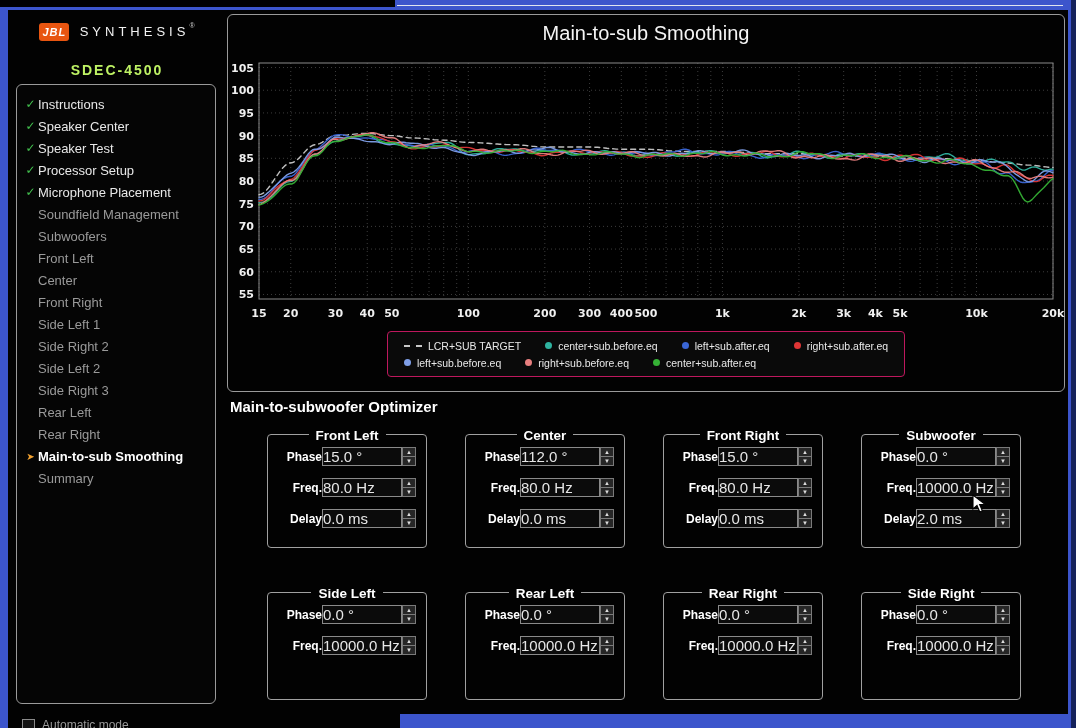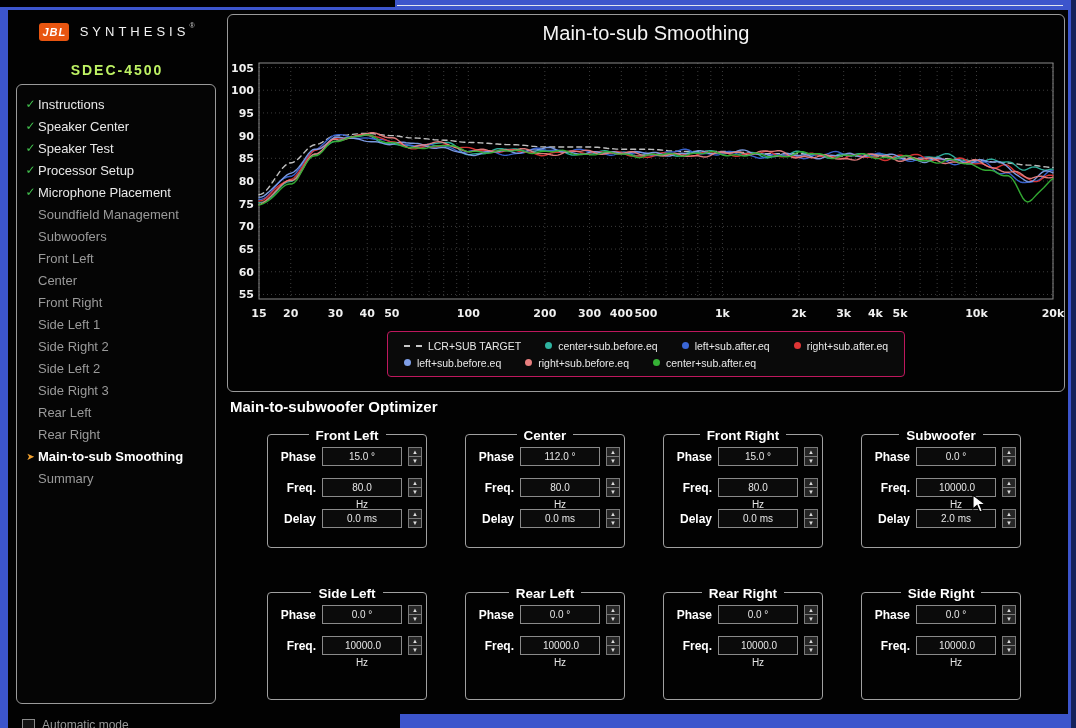--- a/index.html
+++ b/index.html
@@ -43,26 +43,26 @@
   .ltext{font-size:10.5px;color:#e8e8e8;white-space:nowrap;}
   
   #optimizer-title{position:absolute;left:4px;top:388px;margin:0;color:#fff;font-size:15px;font-weight:bold;}
   #groups{position:absolute;left:41px;top:424px;display:grid;grid-template-columns:repeat(4,198px);
           row-gap:44px;}
   .group{position:relative;width:160px;height:114px;border:1px solid #a0a0a0;border-radius:4px;
          box-sizing:border-box;background:#020202;}
   .group.two{height:108px;}
   .gtitle{position:absolute;top:-9px;left:0;right:0;text-align:center;}
   .gtitle span{background:#020202;padding:0 7px;color:#fff;font-size:13.5px;font-weight:bold;}
-  .frow{display:grid;grid-template-columns:44px 80px 14px;gap:6px;align-items:center;
+  .frow{display:grid;grid-template-columns:44px 80px 14px;align-items:center;
         justify-content:center;margin-top:12px;}
   .frow:first-of-type{margin-top:17px;}
   .flabel{font-size:12px;font-weight:bold;color:#fff;text-align:right;}
   .fvalue{height:17px;line-height:17px;background:#0b0b0b;border:1px solid #8a8a8a;color:#e6e6e6;
-          font-size:10px;text-align:center;padding:0 22px;}
+          font-size:15px;text-align:left;padding:0 0;}
   .stepper{display:flex;flex-direction:column;height:19px;width:14px;}
   .stepper span{flex:1;background:#262626;border:1px solid #7a7a7a;color:#ddd;font-size:6px;
                 line-height:8px;text-align:center;cursor:default;}
   .stepper span.dn{border-top:none;}
   
   #footer-strip{position:absolute;left:8px;top:714px;width:392px;height:14px;background:#020202;
                 overflow:hidden;}
   #footer-strip .row{display:flex;align-items:center;gap:7px;margin:4px 0 0 14px;}
   .cb{width:11px;height:11px;border:1px solid #8a8a8a;background:#141414;flex:none;}
   #footer-strip .txt{font-size:12px;color:#9a9a9a;}

